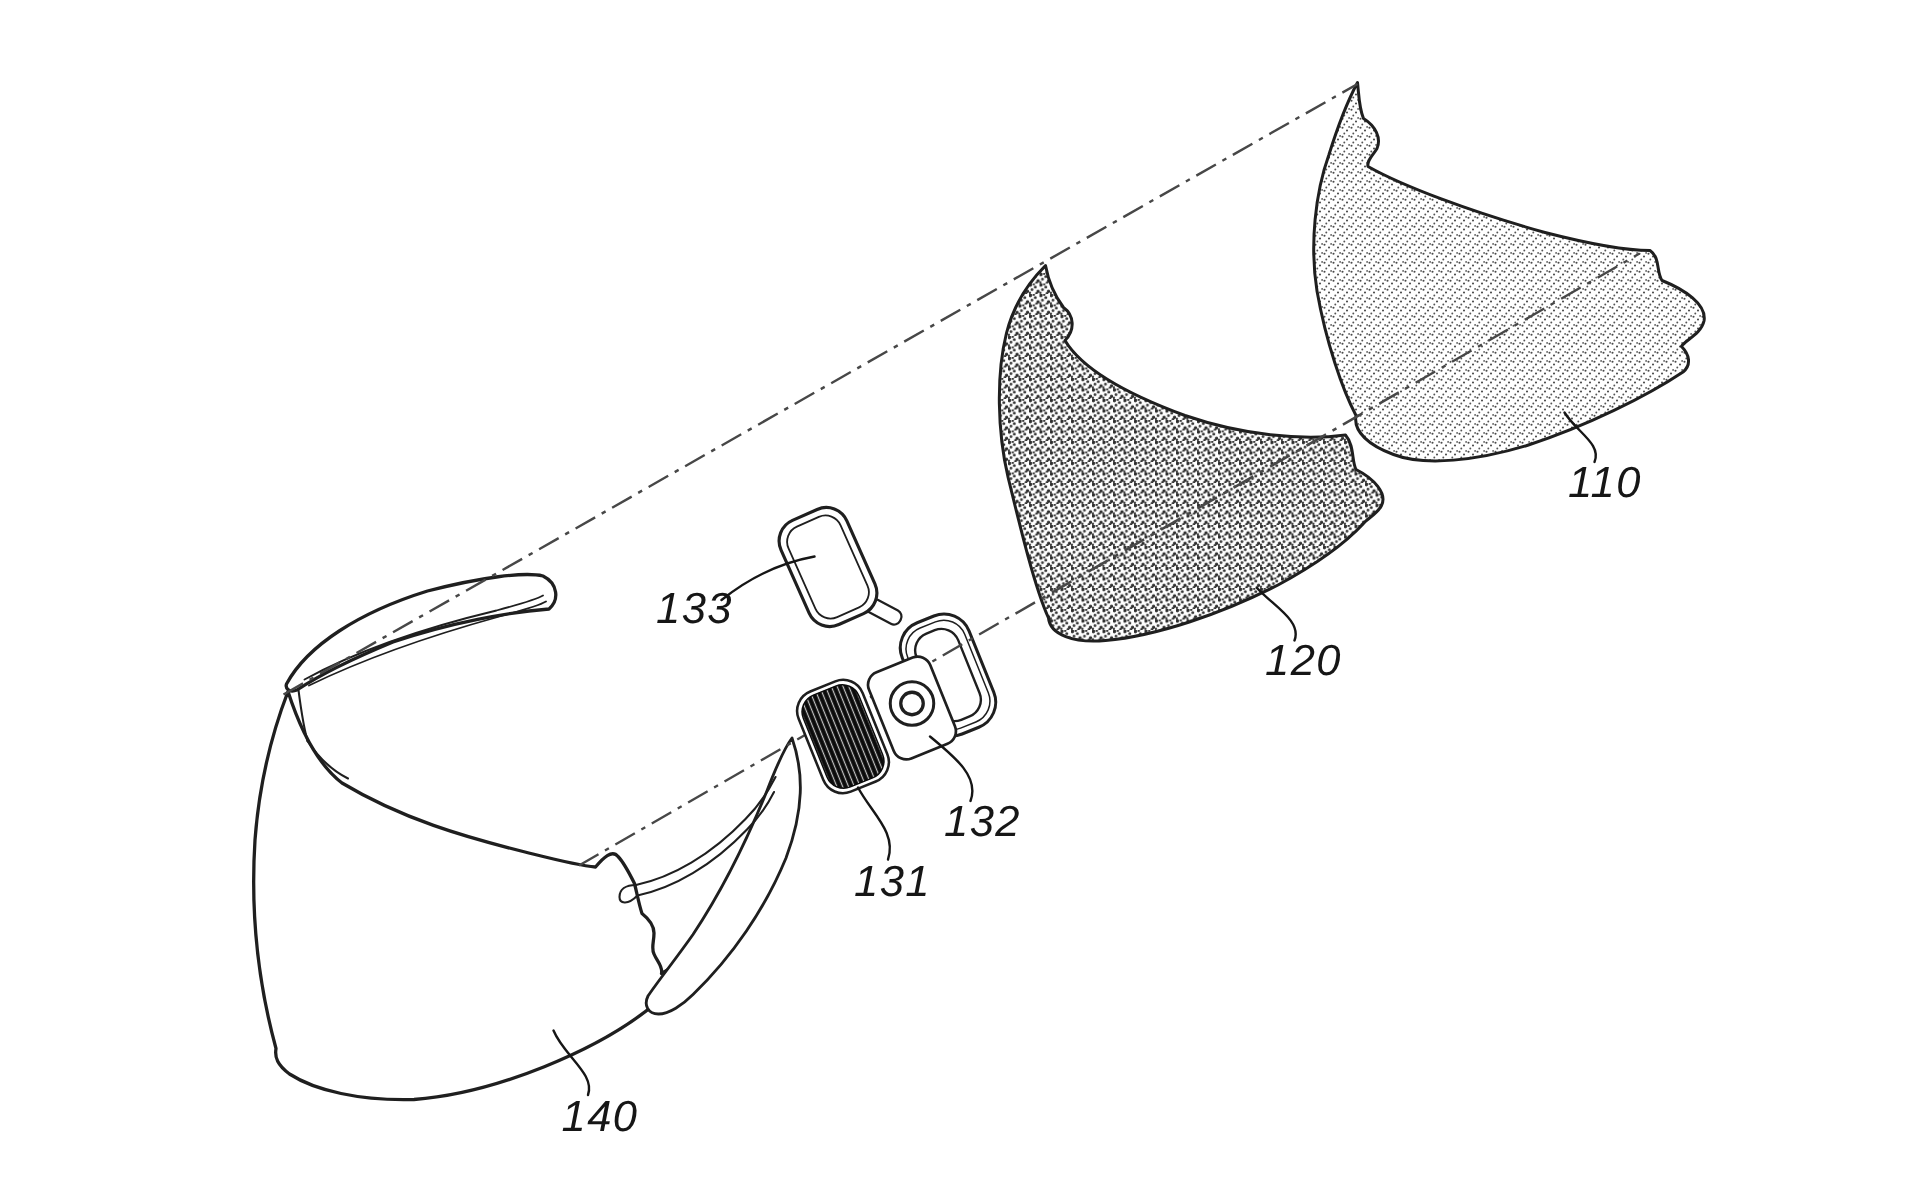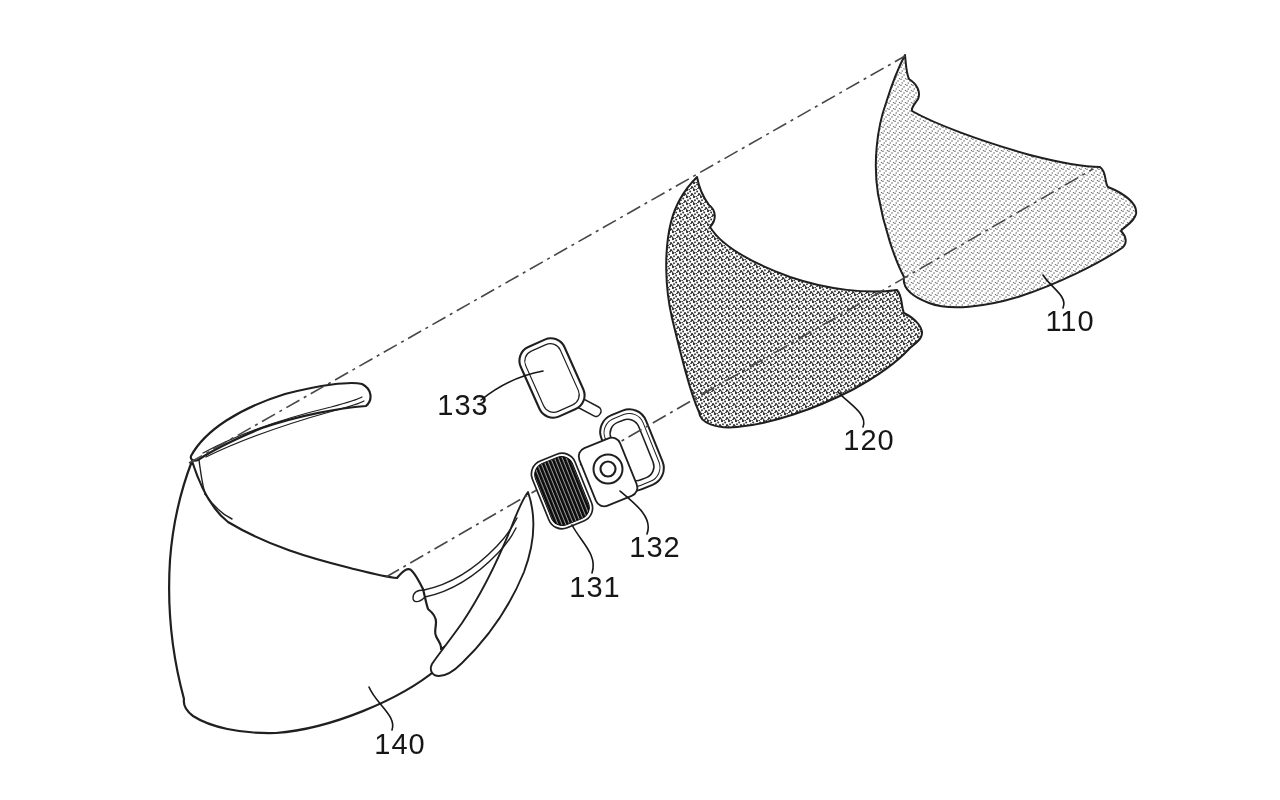--- a/index.html
+++ b/index.html
@@ -8,20 +8,21 @@
     width: 1280px;
     height: 800px;
     background: #ffffff;
     overflow: hidden;
     font-family: "Liberation Sans", sans-serif;
   }
   .figure-wrap {
     width: 1280px;
     height: 800px;
     position: relative;
+    font-style: italic;
   }
   svg { display: block; }
   .part-label {
     font-family: "Liberation Sans", sans-serif;
     font-size: 29px;
     fill: #161616;
     letter-spacing: 1px;
   }
 </style>
 </head>

